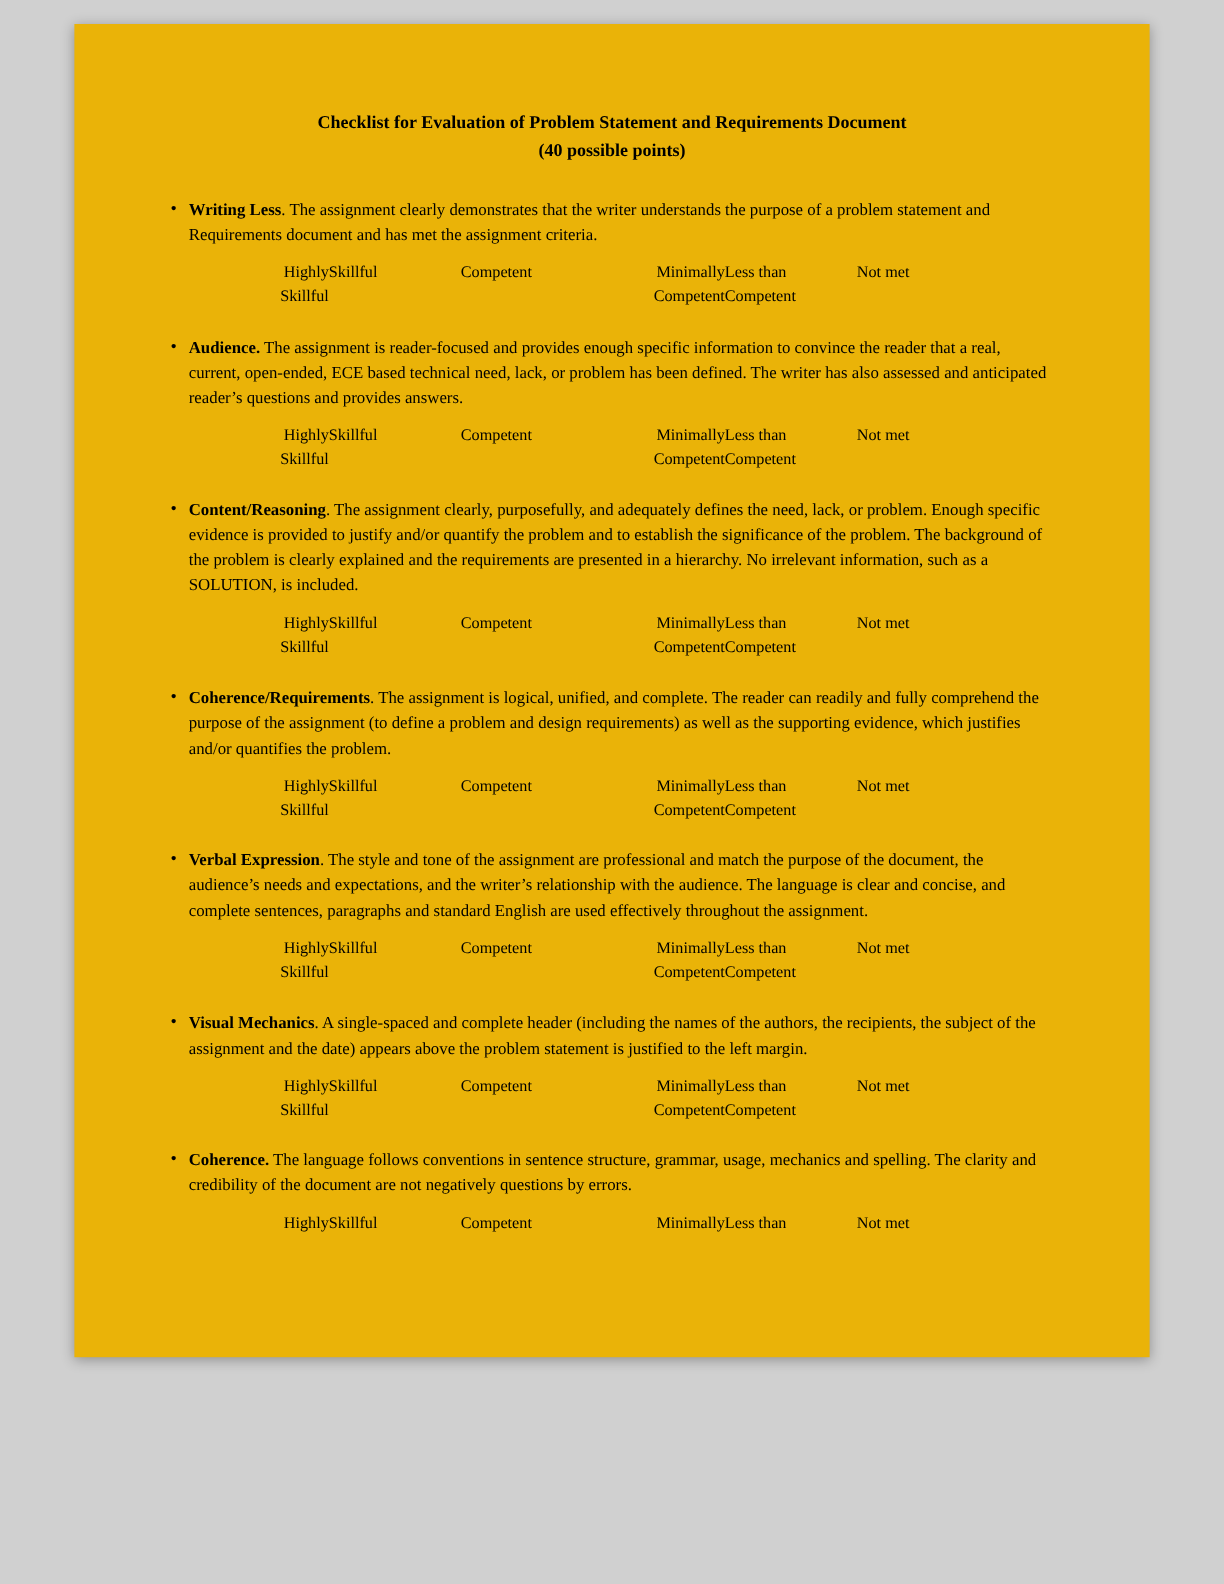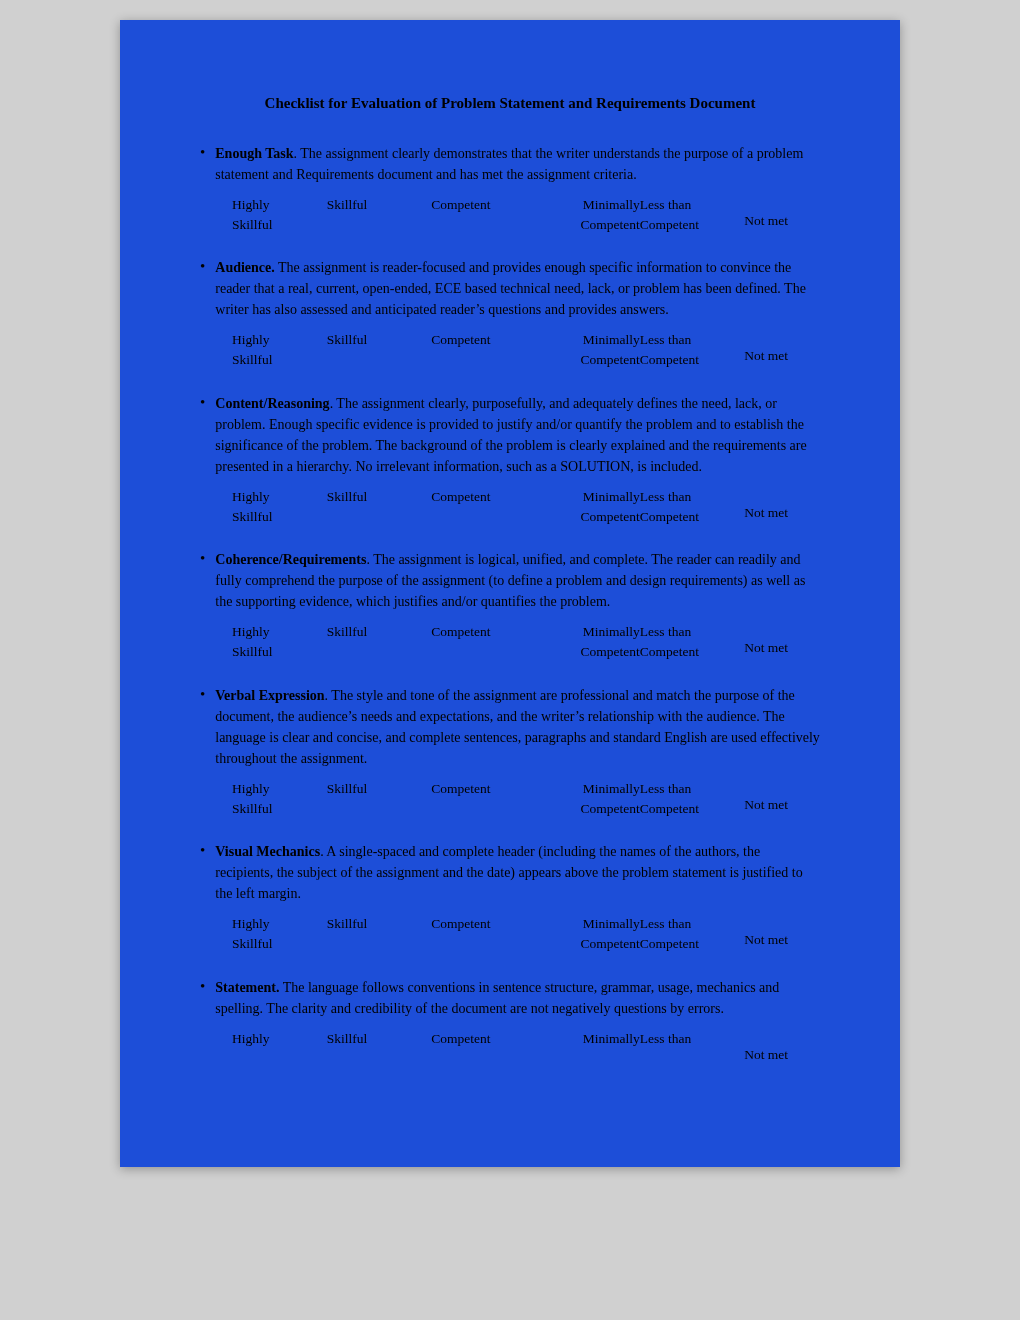--- a/index.html
+++ b/index.html
@@ -12,22 +12,22 @@
       background: #d0d0d0;
       display: flex;
       justify-content: center;
       align-items: flex-start;
       min-height: 100vh;
       padding: 20px;
       font-family: "Times New Roman", Times, serif;
     }
 
     .page {
-      background: #1d4ed8;
-      width: 780px;
+      background: #eab308;
+      width: 896px;
       min-height: 1100px;
       padding: 72px 80px 80px 80px;
       box-shadow: 0 2px 10px rgba(0,0,0,0.3);
     }
 
     .page-title {
       text-align: center;
       font-size: 15px;
       font-weight: bold;
       line-height: 1.5;
@@ -68,20 +68,21 @@
     }
 
     .rating-col {
       width: 120px;
       font-size: 13.5px;
       line-height: 1.5;
     }
 
     .rating-col:first-child {
       width: 100px;
+      text-align: right;
     }
 
     .rating-col:nth-child(2) {
       width: 110px;
     }
 
     .rating-col:nth-child(3) {
       width: 110px;
     }
 
@@ -89,37 +90,37 @@
       width: 110px;
       text-align: right;
     }
 
     .rating-col:nth-child(5) {
       width: 110px;
     }
 
     .rating-col:nth-child(6) {
       width: 80px;
-      margin-top: 16px;
     }
   </style>
 </head>
 <body>
 
 <div class="page">
 
   <div class="page-title">
     <div>Checklist for Evaluation of Problem Statement and Requirements Document</div>
+    <div>(40 possible points)</div>
   </div>
 
   <div id="sections-container">
       <div class="section">
         <div class="section-item">
           <span class="bullet">•</span>
-          <span class="section-text"><span class="section-label">Enough Task</span><span>. The assignment clearly demonstrates that the writer understands the purpose of a problem statement and Requirements document and has met the assignment criteria.</span></span>
+          <span class="section-text"><span class="section-label">Writing Less</span><span>. The assignment clearly demonstrates that the writer understands the purpose of a problem statement and Requirements document and has met the assignment criteria.</span></span>
         </div>
         <div class="rating-row">
           <div class="rating-col">
             <div>Highly</div>
             <div>Skillful</div>
           </div>
           <div class="rating-col">
             <div>Skillful</div>
           </div>
           <div class="rating-col">
@@ -279,21 +280,21 @@
             <div>Competent</div>
           </div>
           <div class="rating-col">
             <div>Not met</div>
           </div>
         </div>
       </div>
       <div class="section">
         <div class="section-item">
           <span class="bullet">•</span>
-          <span class="section-text"><span class="section-label">Statement.</span><span> The language follows conventions in sentence structure, grammar, usage, mechanics and spelling.  The clarity and credibility of the document are not negatively questions by errors.</span></span>
+          <span class="section-text"><span class="section-label">Coherence.</span><span> The language follows conventions in sentence structure, grammar, usage, mechanics and spelling.  The clarity and credibility of the document are not negatively questions by errors.</span></span>
         </div>
         <div class="rating-row">
           <div class="rating-col">
             <div>Highly</div>
           </div>
           <div class="rating-col">
             <div>Skillful</div>
           </div>
           <div class="rating-col">
             <div>Competent</div>

